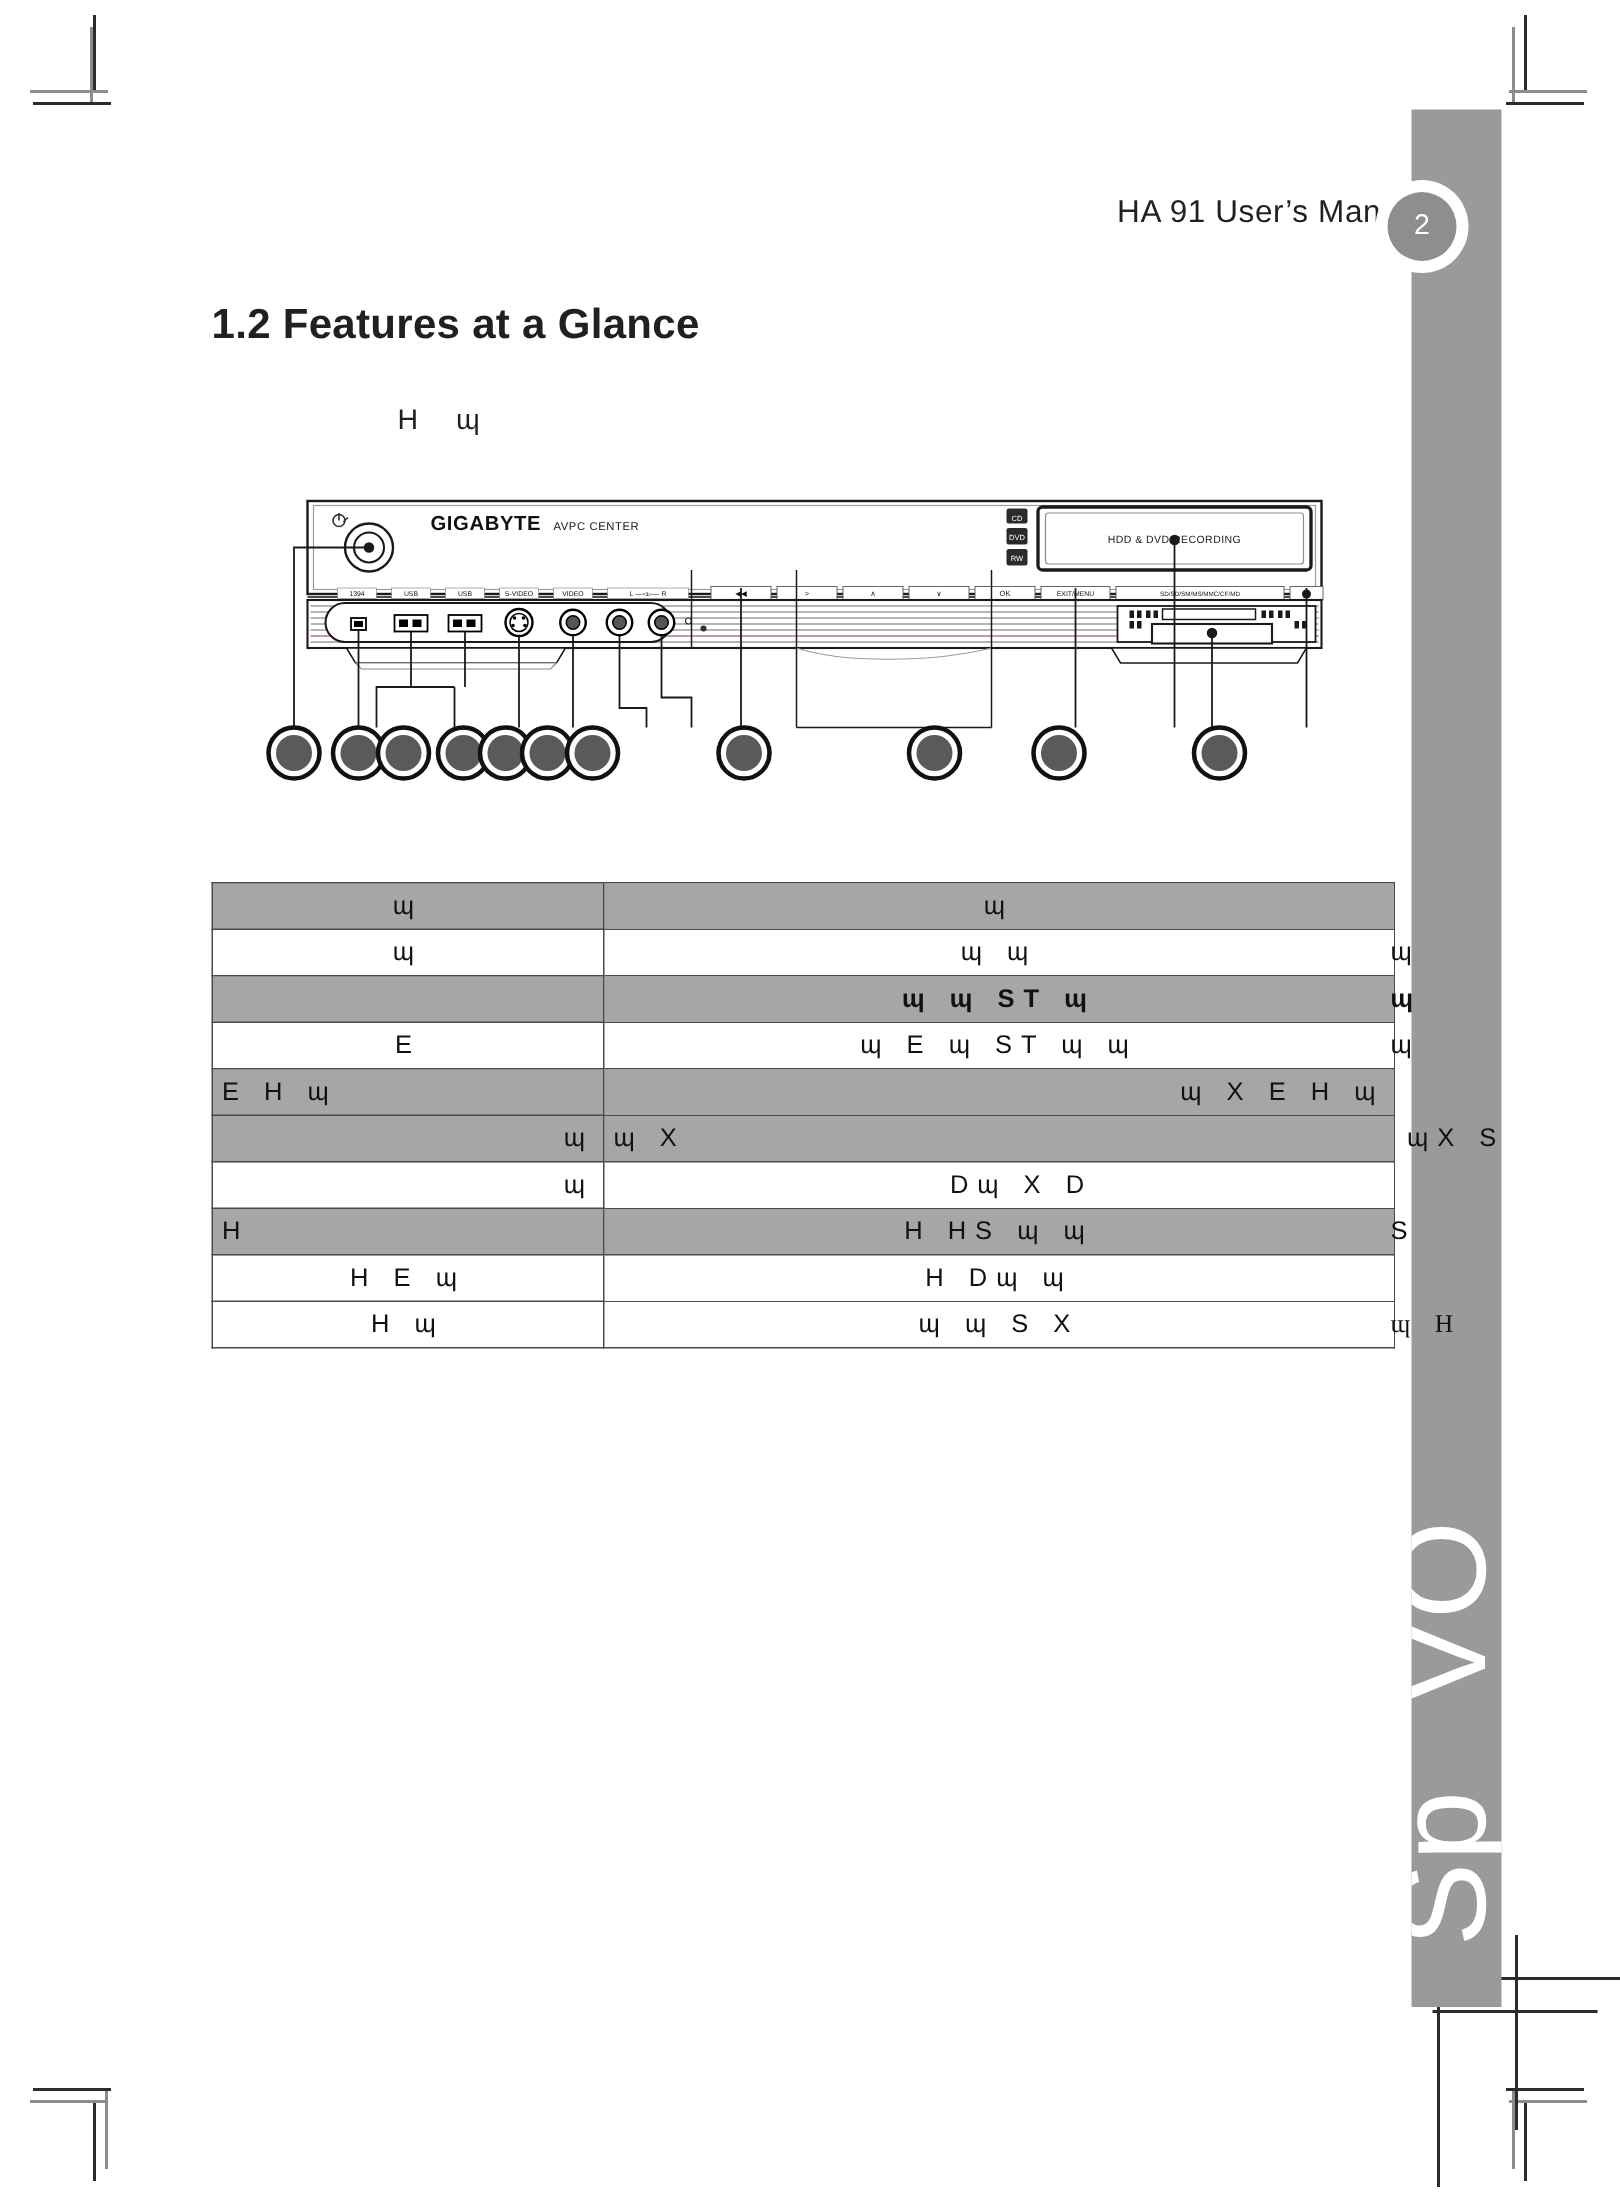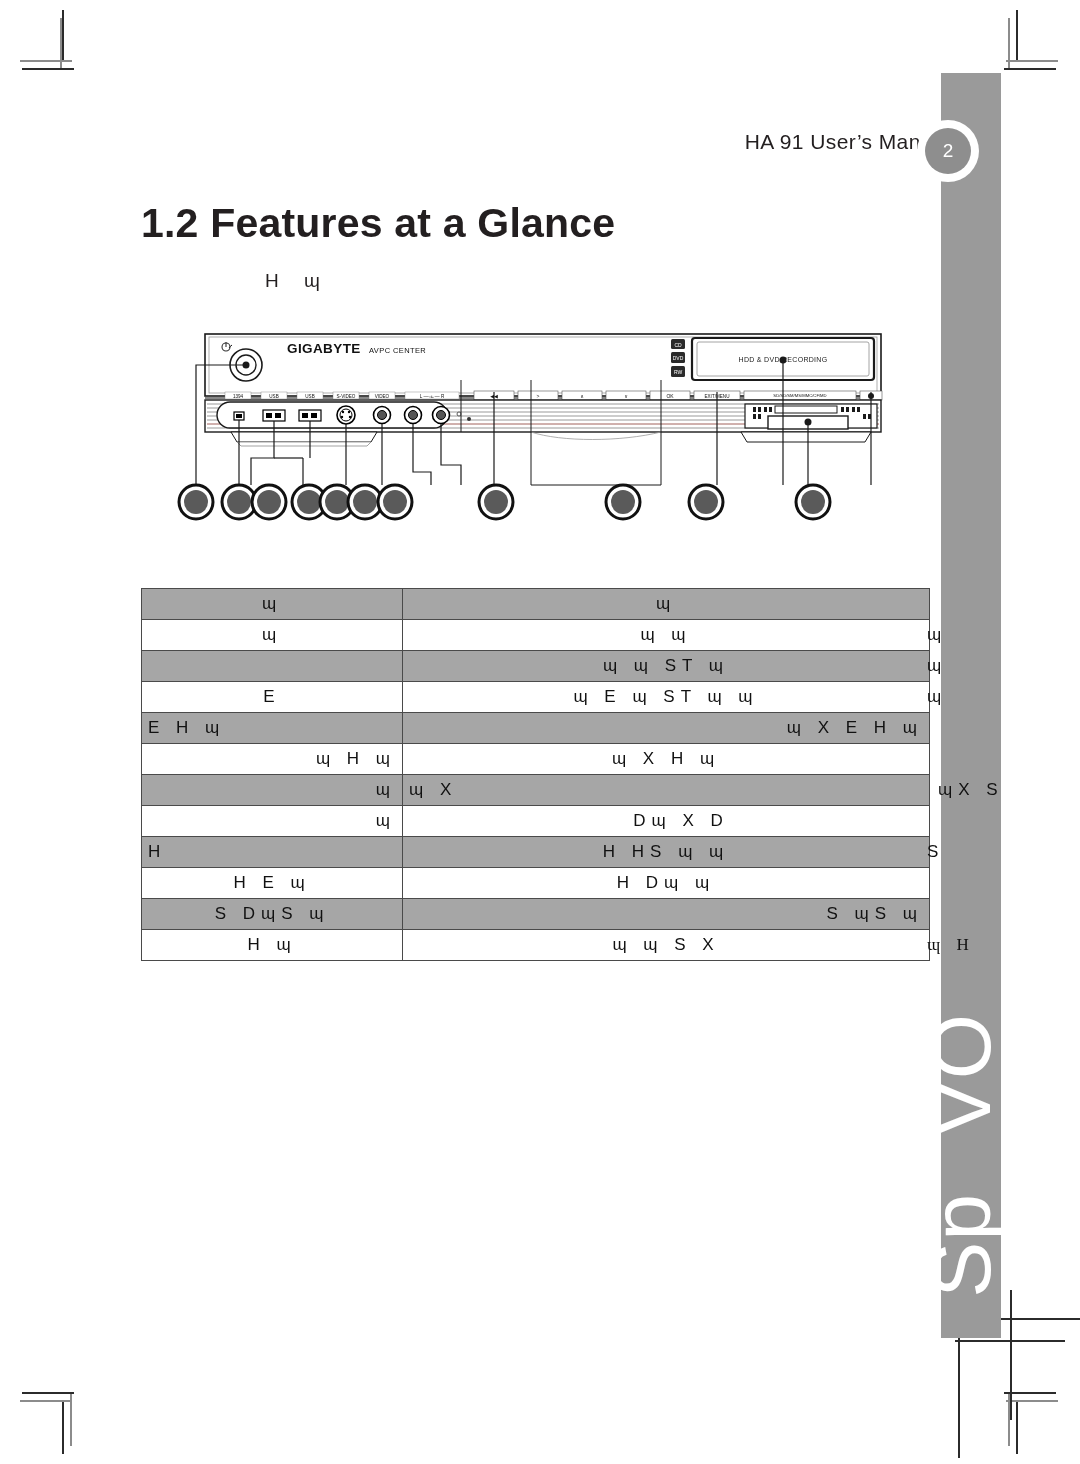--- a/index.html
+++ b/index.html
@@ -50,21 +50,21 @@
   }
   #page-badge{
     position:absolute;left:8px;top:8px;width:46px;height:46px;
     border-radius:50%;background:#8e8e8e;color:#fff;
     font-size:19px;display:flex;align-items:center;justify-content:center;
   }
 
   
   #section-title{
     position:absolute;left:141px;top:200px;
-    font-size:41px;font-weight:bold;color:#231f20;
+    font-size:28px;font-weight:bold;color:#231f20;
     letter-spacing:.2px;
   }
   #section-subtitle{
     position:absolute;left:265px;top:270px;
     font-size:19px;color:#231f20;letter-spacing:10px;
   }
 
   
   #device-figure{position:absolute;left:141px;top:320px;width:800px;height:250px;}
   #device-svg{position:absolute;left:0;top:0;}
@@ -365,52 +365,44 @@
       <tr class="shaded">
         <td class="c1 ta-c">ɰ</td>
         <td class="c2 ta-c" style="position: relative;"><span>ɰ</span></td>
       </tr>
       <tr class="plain">
         <td class="c1 ta-c">ɰ</td>
         <td class="c2 ta-c" style="position: relative;"><span>ɰ     ɰ</span><span style="position: absolute; left: 524px; top: 50%; transform: translateY(-50%); white-space: nowrap; letter-spacing: 6px;">ɰ</span></td>
       </tr>
       <tr class="shaded">
         <td class="c1 ta-c"></td>
-        <td class="c2 ta-c" style="position: relative;"><span>ɰ                ɰ  ST  ɰ</span><span style="position: absolute; left: 524px; top: 50%; transform: translateY(-50%); white-space: nowrap; letter-spacing: 6px;">ɰ</span></td>
+        <td class="c2 ta-c" style="position: relative; font-weight: bold;"><span>ɰ                ɰ  ST  ɰ</span><span style="position: absolute; left: 524px; top: 50%; transform: translateY(-50%); white-space: nowrap; letter-spacing: 6px;">ɰ</span></td>
       </tr>
       <tr class="plain">
         <td class="c1 ta-c">E</td>
         <td class="c2 ta-c" style="position: relative;"><span>ɰ      E   ɰ ST  ɰ      ɰ</span><span style="position: absolute; left: 524px; top: 50%; transform: translateY(-50%); white-space: nowrap; letter-spacing: 6px;">ɰ</span></td>
       </tr>
       <tr class="shaded">
         <td class="c1 ta-l">E  H    ɰ</td>
         <td class="c2 ta-r" style="position: relative;"><span>ɰ      X   E  H    ɰ</span></td>
       </tr>
-      <tr class="plain">
-        <td class="c1 ta-r">ɰ H   ɰ</td>
-        <td class="c2 ta-c" style="position: relative;"><span>ɰ       X    H    ɰ</span></td>
-      </tr>
       <tr class="shaded">
         <td class="c1 ta-r">ɰ</td>
         <td class="c2 ta-l" style="position: relative;"><span>ɰ      X</span><span style="position: absolute; left: 511px; top: 50%; transform: translateY(-50%); white-space: nowrap; letter-spacing: 6px; margin-left: 24px;">ɰX                  S</span></td>
       </tr>
       <tr class="plain">
         <td class="c1 ta-r">ɰ</td>
         <td class="c2 ta-c" style="position: relative; padding-left: 36px;"><span>Dɰ      X                         D</span></td>
       </tr>
       <tr class="shaded">
         <td class="c1 ta-l">H</td>
         <td class="c2 ta-c" style="position: relative;"><span>H      HS                  ɰ    ɰ</span><span style="position: absolute; left: 524px; top: 50%; transform: translateY(-50%); white-space: nowrap; letter-spacing: 6px;">S</span></td>
       </tr>
       <tr class="plain">
         <td class="c1 ta-c">H  E   ɰ</td>
         <td class="c2 ta-c" style="position: relative;"><span>H              Dɰ     ɰ</span></td>
       </tr>
-      <tr class="shaded">
-        <td class="c1 ta-c">S    DɰS  ɰ</td>
-        <td class="c2 ta-r" style="position: relative;"><span>S      ɰS  ɰ</span></td>
-      </tr>
       <tr class="plain">
         <td class="c1 ta-c">H     ɰ</td>
         <td class="c2 ta-c" style="position: relative;"><span>ɰ    ɰ    S        X</span><span style="position: absolute; left: 524px; top: 50%; transform: translateY(-50%); white-space: nowrap; letter-spacing: 6px; font-family: Liberation Serif, serif;">ɰ  H</span></td>
       </tr>
     </tbody>
 </table>
 
 </body></html>

